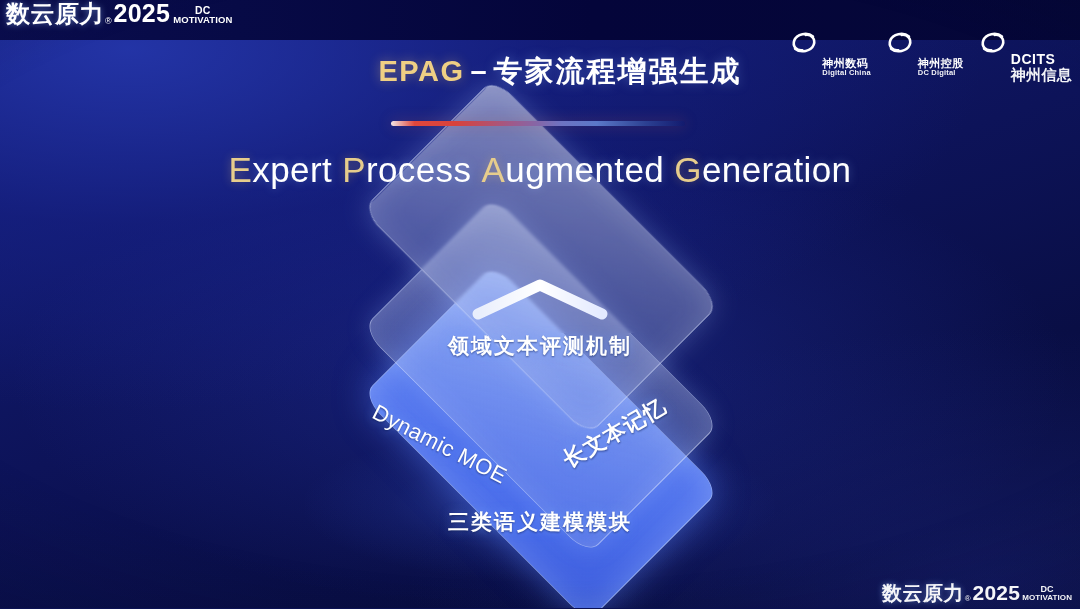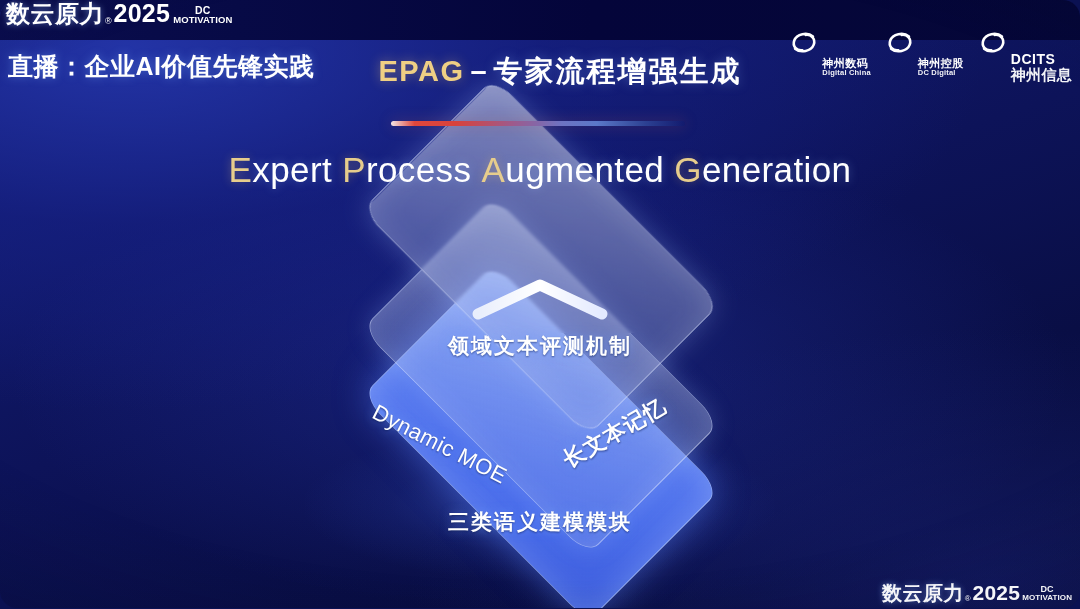--- a/index.html
+++ b/index.html
@@ -10,21 +10,20 @@
     font-family:"Liberation Sans","DejaVu Sans",sans-serif;
     -webkit-font-smoothing:antialiased;
   }
   #slide{
     position:relative;width:1080px;height:608px;overflow:hidden;
     background:
       radial-gradient(120% 90% at 12% 8%, rgba(38,56,175,.85) 0%, rgba(23,33,136,.55) 32%, rgba(10,14,66,0) 66%),
       radial-gradient(90% 70% at 92% 96%, rgba(30,40,140,.45) 0%, rgba(10,14,66,0) 60%),
       radial-gradient(70% 55% at 50% 62%, rgba(44,62,190,.35) 0%, rgba(8,11,58,0) 70%),
       linear-gradient(160deg,#131c74 0%,#111a6d 22%,#0d1359 48%,#090e45 72%,#070b33 100%);
-    border-radius: 17px;
   }
   
   #header-band{
     position:absolute;left:0;top:0;width:1080px;height:40px;
     background:linear-gradient(90deg,#0a0d4e 0%,#070a46 22%,#04053a 55%,#050738 100%);
     z-index:6;
   }
   
   .brandlogo{
     display:flex;align-items:flex-end;white-space:nowrap;
@@ -248,21 +247,20 @@
   <div class="brandlogo" id="brand-logo-top">
     <span class="bl-cn">数云原力</span>
       <span class="bl-reg">®</span>
       <span class="bl-year">2025</span>
     <span class="bl-tag">
       <span class="bl-dc">DC</span>
       <span>MOTIVATION</span>
     </span>
   </div>
 
-  <div id="live-strap">直播：企业AI价值先锋实践</div>
 
   <div id="partner-logos">
       <div class="partner">
         <svg class="swoosh-icon" viewBox="0 0 32 32">
           <path d="M27 8 C20 2, 7 5, 4 13 C1.5 20, 7 26, 14 25" fill="none" stroke="#ffffff" stroke-width="3.2" stroke-linecap="round"></path>
           <path d="M5 23 C12 29, 25 26, 28 18 C30.5 11, 25 5, 18 6" fill="none" stroke="#ffffff" stroke-width="3.2" stroke-linecap="round"></path>
         </svg>
         <div class="partner-text">
           <span class="partner-cn">神州数码</span>
           <span class="partner-en">Digital China</span>

